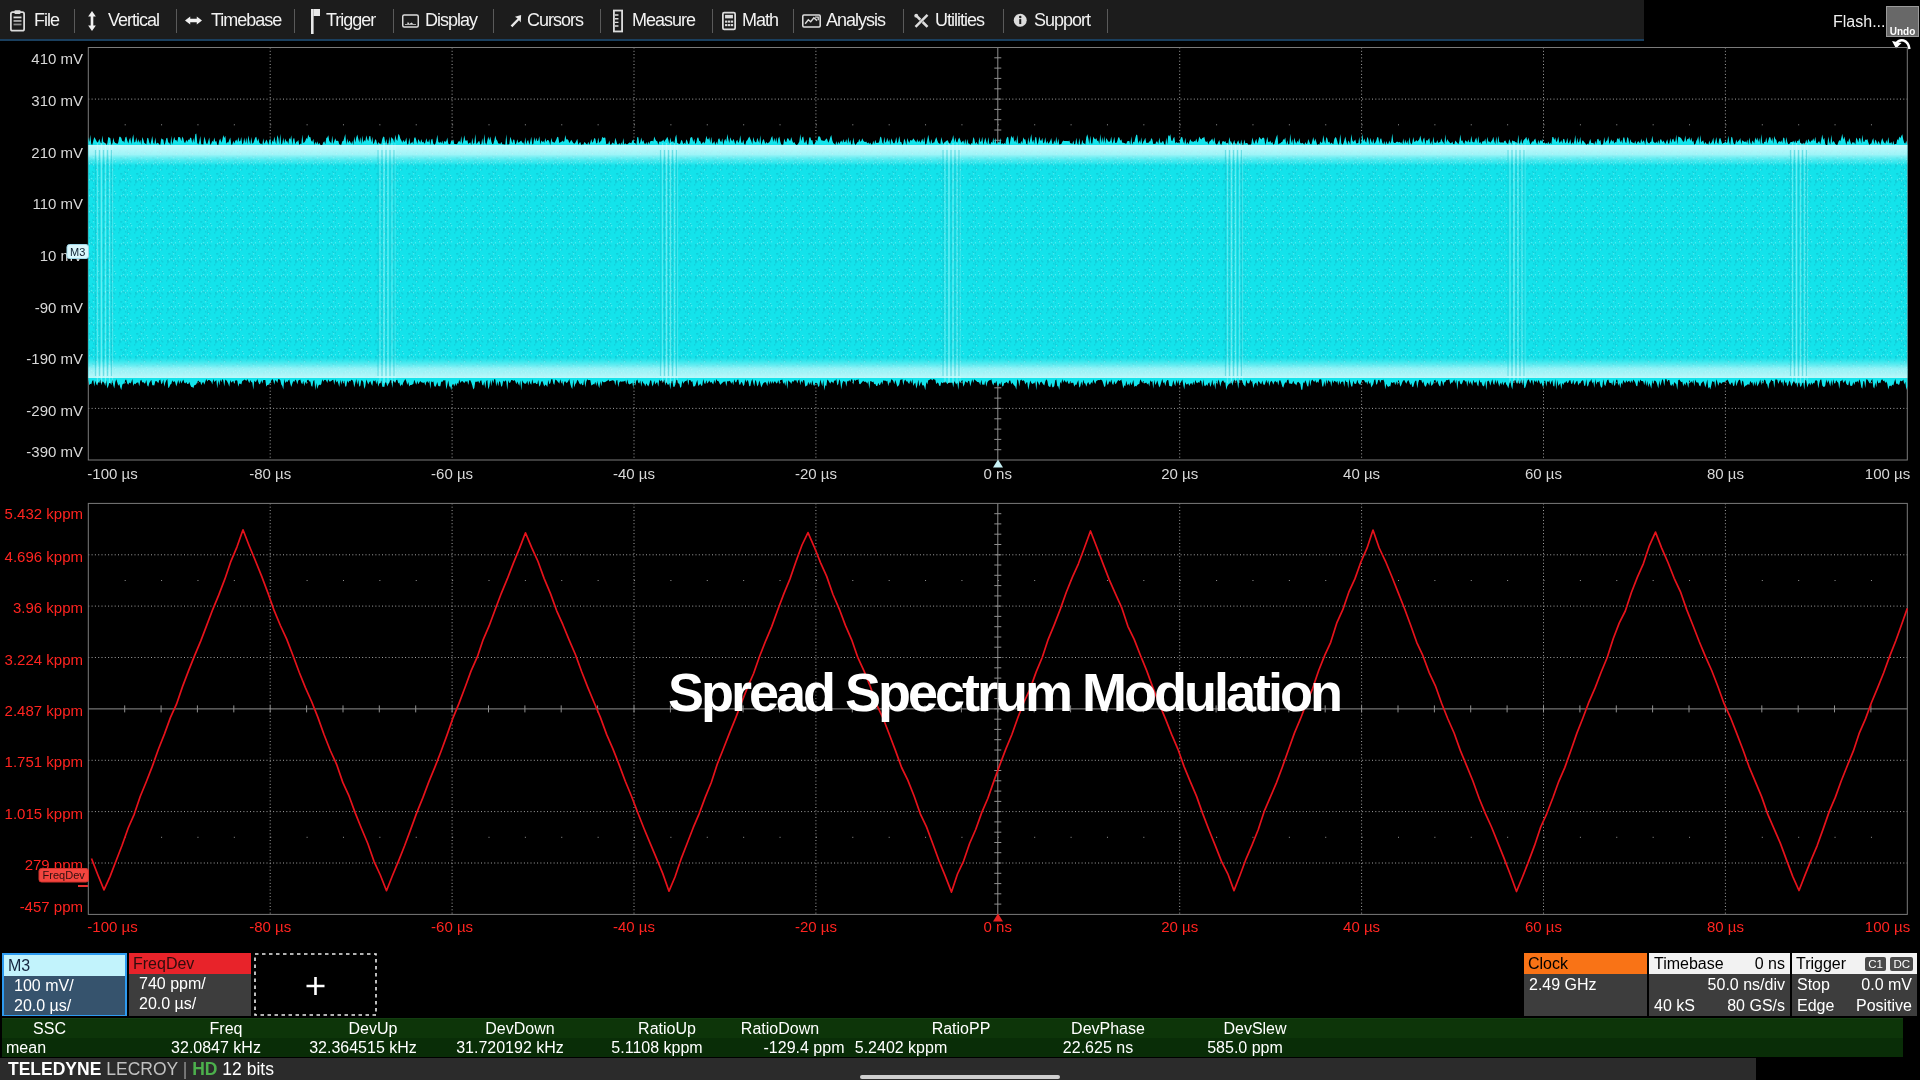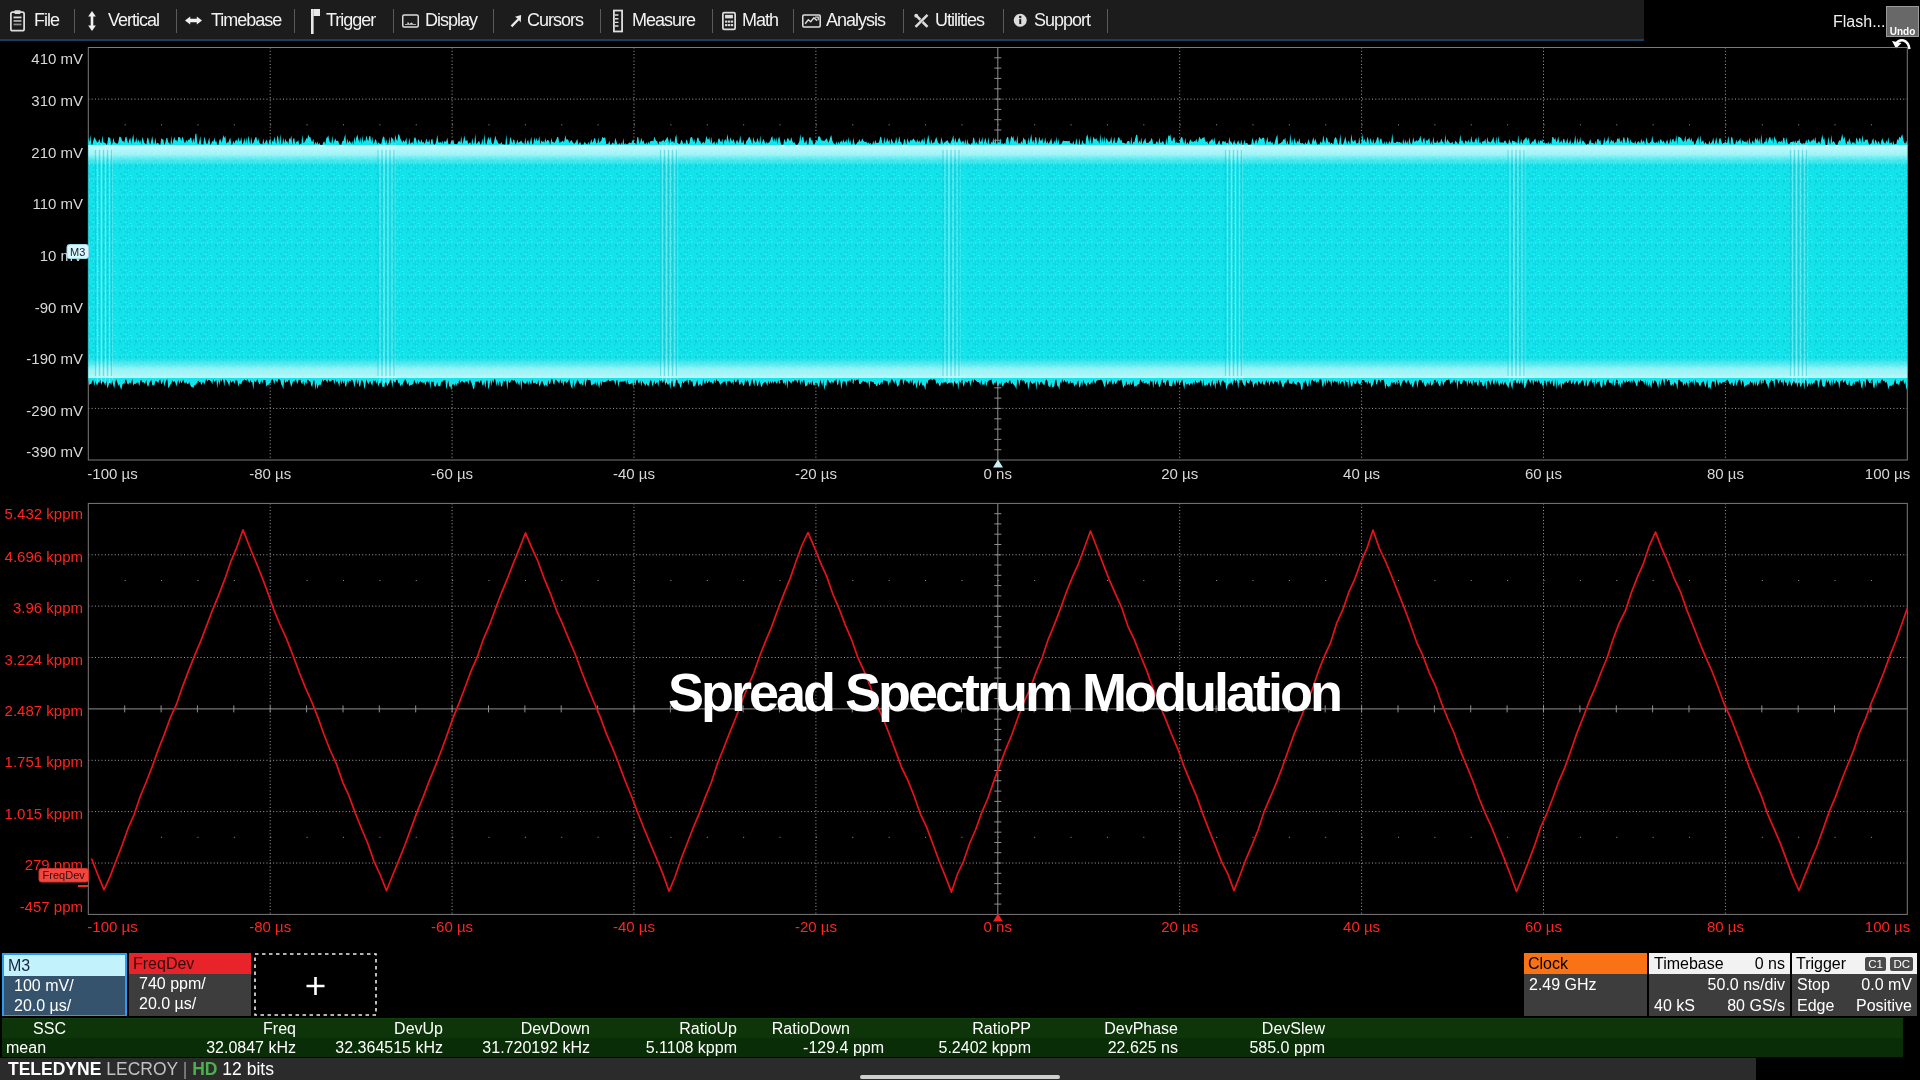--- a/index.html
+++ b/index.html
@@ -20,21 +20,21 @@
 .gtick{stroke:#8f8f8f;stroke-width:1;fill:none}
 .gborder{stroke:#7b7b7b;stroke-width:1;fill:none}
 .box{position:absolute;font-size:16px;color:#fff}
 .bhead{height:21px;line-height:21px;padding-left:4px;white-space:nowrap}
 .brow{height:20px;line-height:20px;padding:0 10px;white-space:nowrap}
 .jrow{display:flex;justify-content:space-between}
 .chip{display:inline-block;background:#4a4a4a;color:#fff;font-size:11.5px;line-height:14px;padding:0 3px;border-radius:2px;position:relative;top:-1px}
 #mtable{position:absolute;left:2px;top:1018px;width:1901px;height:39px;background:#092d07;border-top:1px solid #123d10;font-size:16px;color:#fff}
 #mtable .hrow{position:absolute;top:0;height:19px;line-height:19px;width:100%;background:#0d3509}
 #mtable .vrow{position:absolute;top:19px;height:20px;line-height:20px;width:100%}
-#mtable span{position:absolute;text-align:right}
+#mtable span{position:absolute;text-align:center}
 #statusbar{position:absolute;left:0;top:1058px;width:1756px;height:22px;background:#2b2b2b;color:#fff}
 #statusbar .brand{position:absolute;left:8px;top:1px;font-size:17.5px}
 #sbscroll{position:absolute;left:860px;top:16.5px;width:200px;height:4.5px;background:#cfcfcf;border-radius:2px}
 </style></head><body>
 <div id="menubar">
 <div class="micon" style="left:10px">
       <svg width="15" height="23" viewBox="0 0 17 25">
         <rect x="1" y="3" width="15" height="21" rx="2" fill="none" stroke="#dcdcdc" stroke-width="2"></rect>
         <rect x="5" y="1" width="7" height="4" rx="1" fill="#dcdcdc"></rect>
         <rect x="4" y="8" width="9" height="2" fill="#dcdcdc"></rect>
@@ -418,20 +418,20 @@
       <span style="left:1036px;width:140px">DevPhase</span>
       <span style="left:1183px;width:140px">DevSlew</span>
     </div>
     <div class="vrow">
       <span style="left:4px;width:60px;text-align:left">mean</span>
       <span style="left:134px;width:160px">32.0847 kHz</span>
       <span style="left:281px;width:160px">32.364515 kHz</span>
       <span style="left:428px;width:160px">31.720192 kHz</span>
       <span style="left:575px;width:160px">5.1108 kppm</span>
       <span style="left:722px;width:160px">-129.4 ppm</span>
-      <span style="left:869px;width:160px">5.2402 kppm</span>
+      <span style="left:819px;width:160px">5.2402 kppm</span>
       <span style="left:1016px;width:160px">22.625 ns</span>
       <span style="left:1163px;width:160px">585.0 ppm</span>
     </div>
   </div>
 <div id="statusbar">
     <div class="brand"><b>TELEDYNE</b> <span style="color:#c0c0c0">LECROY</span> <span style="color:#909090">|</span> <b style="color:#4cb04c">HD</b> 12 bits</div>
     <div id="sbscroll"></div>
   </div>
 </body></html>

